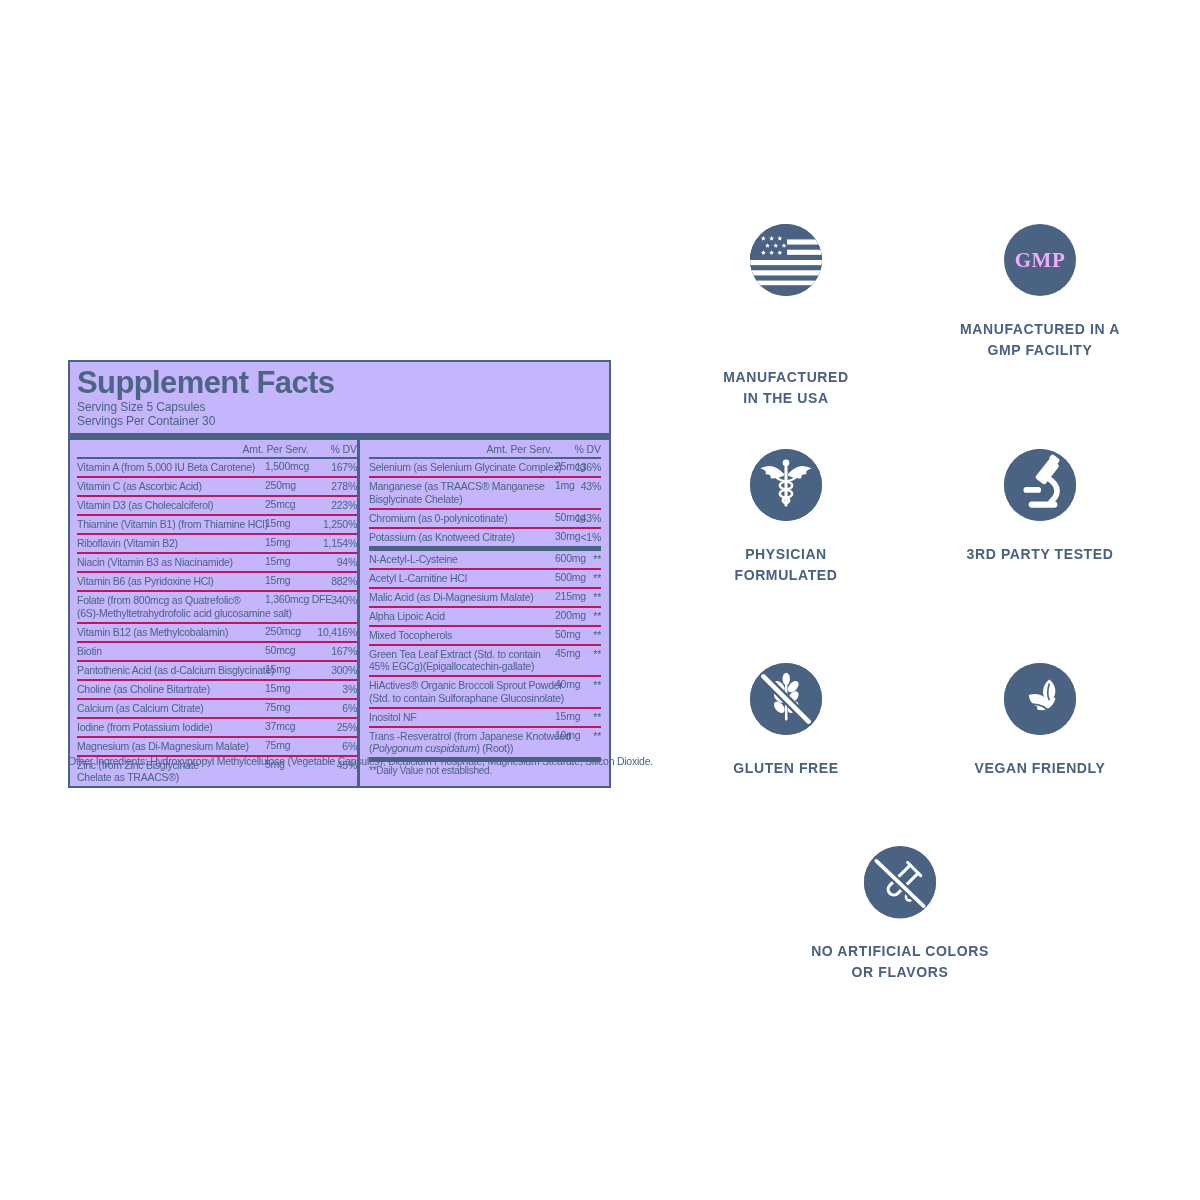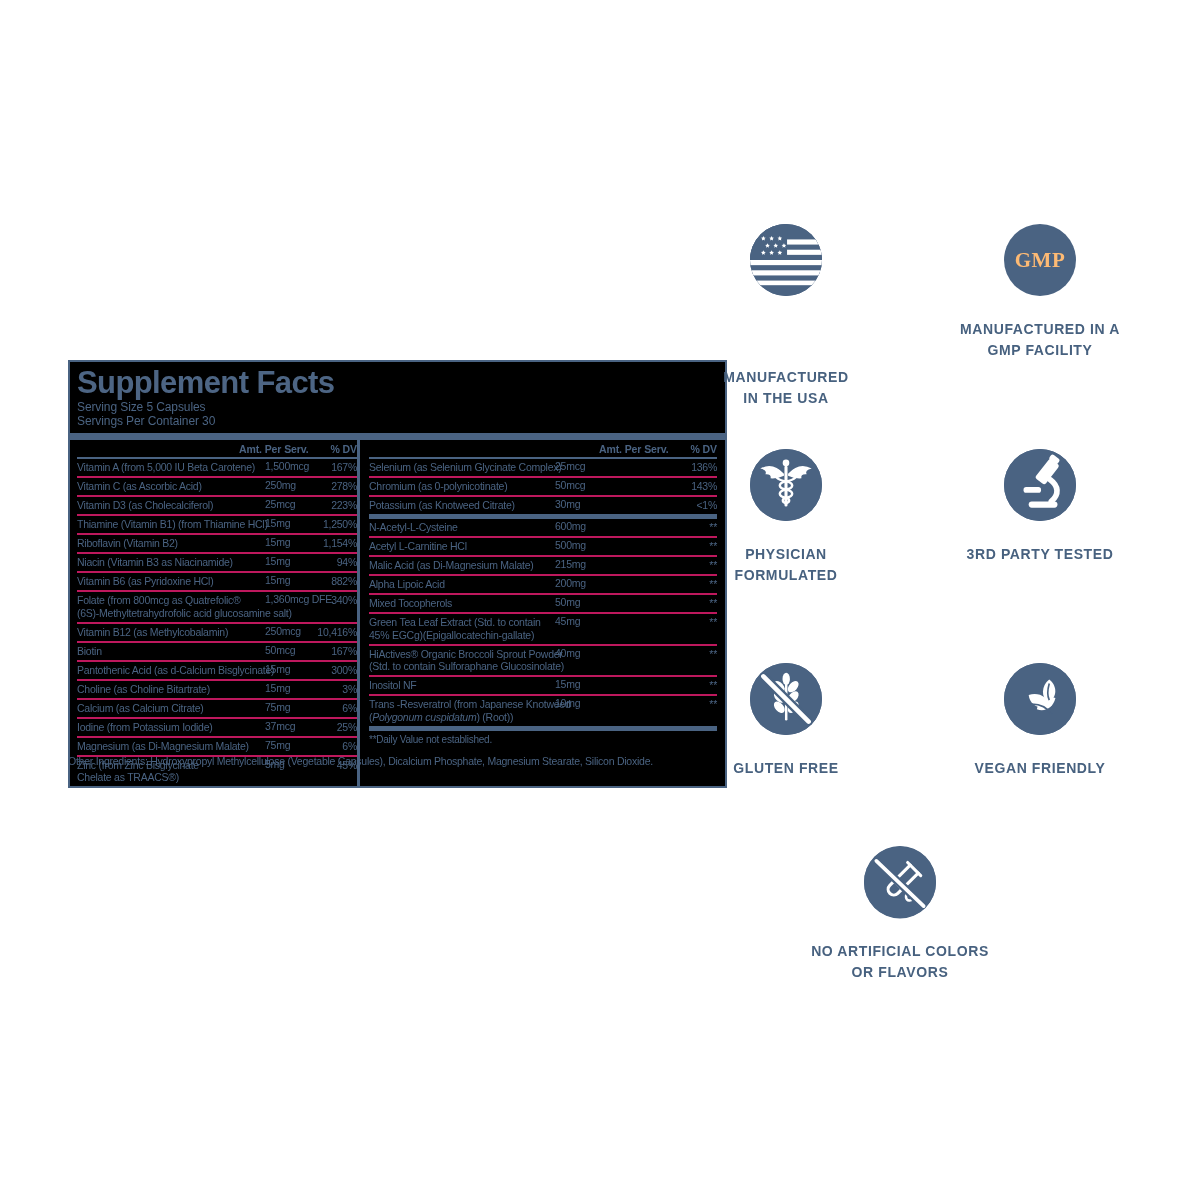--- a/index.html
+++ b/index.html
@@ -2,37 +2,37 @@
 <html><head>
 <meta charset="utf-8">
 <style>
   html,body{margin:0;padding:0;}
   body{
     width:1200px;height:1200px;position:relative;background:#ffffff;
     font-family:"Liberation Sans", sans-serif;color:#4a6382;overflow:hidden;
   }
   
   .sf-box{
-    position:absolute;left:68px;top:360px;width:659px;box-sizing:border-box;
-    border:2px solid #4a6382;background:#000000;
+    position:absolute;left:68px;top:360px;width:543px;box-sizing:border-box;
+    border:2px solid #4a6382;background:#c4b5fd;
   }
   .sf-head{padding:4px 7px 3px 7px;}
   .sf-title{
     font-size:31px;font-weight:bold;letter-spacing:-0.6px;line-height:34px;color:#4d6584;
   }
   .sf-serving{font-size:12px;line-height:14px;letter-spacing:-0.1px;}
   .sf-thickbar{height:7px;background:#4a6382;margin:2px 0 0 0;}
   .sf-cols{display:flex;align-items:stretch;}
   .sf-col{box-sizing:border-box;}
   .sf-col.left{width:287px;padding:0 0 0 7px;}
   .sf-divider{width:3px;background:#4a6382;flex:0 0 3px;}
   .sf-col.right{flex:1;padding:0 8px 0 9px;}
   .col-head{
     display:flex;justify-content:flex-end;align-items:flex-end;
-    font-weight:bold;font-size:10.5px;line-height:12px;padding:3px 0 2px 0;
+    font-weight:normal;font-size:10.5px;line-height:12px;padding:3px 0 2px 0;
     border-bottom:2.5px solid #4a6382;letter-spacing:-0.1px;
   }
   .col-head .amt-h{margin-right:22px;}
   .rows{display:block;}
   .row{
     position:relative;padding:2px 0 2.5px 0;border-bottom:2px solid #be185d;
     font-size:10.5px;line-height:12.5px;letter-spacing:-0.25px;min-height:12.5px;
   }
   .rows .row:last-child{border-bottom:none;}
   .row .name{display:block;white-space:pre-line;padding-right:0;}
@@ -50,21 +50,21 @@
   .badge{position:absolute;display:flex;flex-direction:column;align-items:center;}
   .badge .circle{
     width:72px;height:72px;border-radius:50%;background:#4a6382;
     display:flex;align-items:center;justify-content:center;flex:0 0 auto;
   }
   .badge .label{
     margin-top:23px;font-size:14px;font-weight:bold;letter-spacing:0.6px;
     line-height:21px;text-align:center;white-space:pre-line;color:#47617f;
   }
   .gmp-text{
-    color:#fdba74;font-family:"Liberation Serif", serif;font-weight:bold;
+    color:#f0abfc;font-family:"Liberation Serif", serif;font-weight:bold;
     font-size:21px;letter-spacing:0.5px;
   }
   .b-usa{left:676px;top:224px;width:220px;gap:48px;}
   .b-gmp{left:930px;top:224px;width:220px;}
   .b-phys{left:676px;top:449px;width:220px;}
   .b-3rd{left:930px;top:449px;width:220px;}
   .b-glut{left:676px;top:663px;width:220px;}
   .b-vegan{left:930px;top:663px;width:220px;}
   .b-noart{left:778px;top:846px;width:244px;}
 </style>
@@ -195,20 +195,26 @@
         <span class="dv-h">% DV</span>
       </div>
       <div class="rows">
 
           <div class="row">
             <span class="name"><span>Selenium (as Selenium Glycinate Complex)</span><span class="it"></span><span></span></span>
             <span class="amt">25mcg</span>
             <span class="dv">136%</span>
           </div>
 
+          <div class="row">
+            <span class="name"><span>Manganese (as TRAACS® Manganese
+Bisglycinate Chelate)</span><span class="it"></span><span></span></span>
+            <span class="amt">1mg</span>
+            <span class="dv">43%</span>
+          </div>
 
           <div class="row">
             <span class="name"><span>Chromium (as 0-polynicotinate)</span><span class="it"></span><span></span></span>
             <span class="amt">50mcg</span>
             <span class="dv">143%</span>
           </div>
 
           <div class="row">
             <span class="name"><span>Potassium (as Knotweed Citrate)</span><span class="it"></span><span></span></span>
             <span class="amt">30mg</span>

